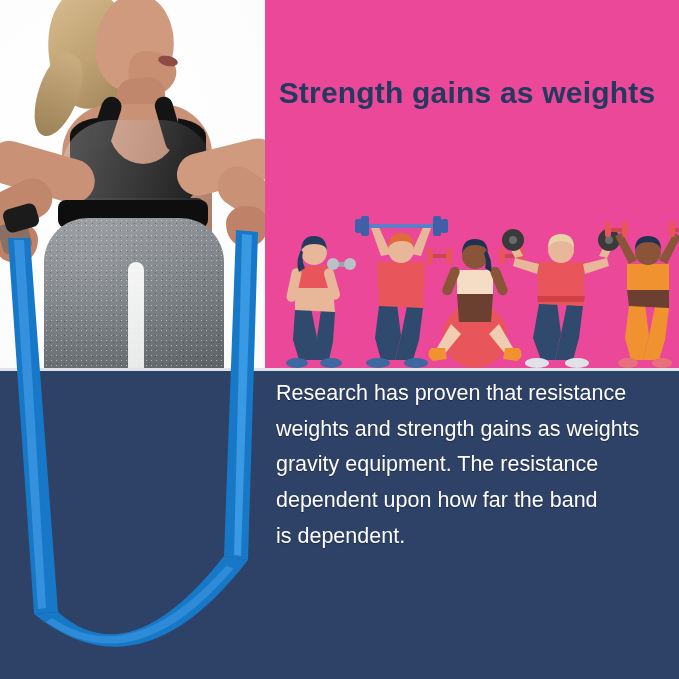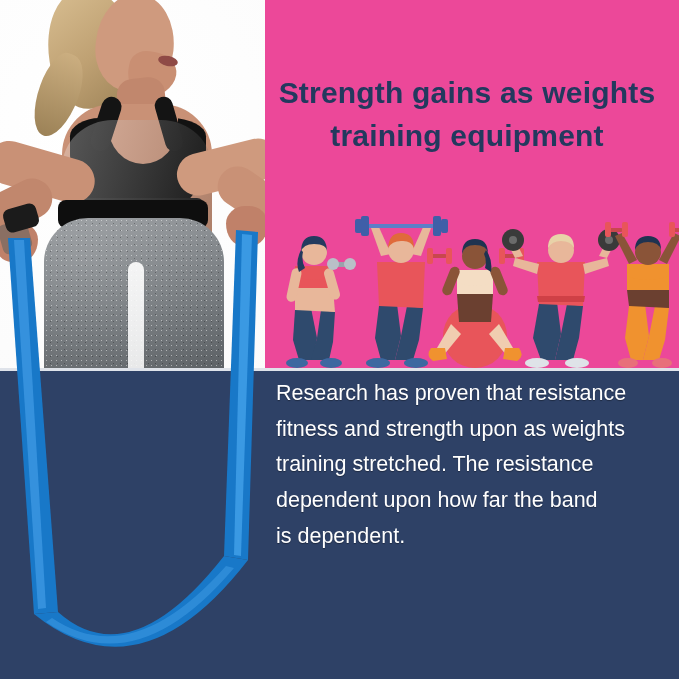--- a/index.html
+++ b/index.html
@@ -168,21 +168,20 @@
     <div class="shoe-l"></div>
     <div class="sole-l"></div>
     <div class="swoosh" style="left:92px;top:600px;"></div>
     <div class="lace" style="left:56px;top:584px;width:40px;transform:rotate(-4deg);"></div>
     <div class="lace" style="left:56px;top:594px;width:44px;transform:rotate(-4deg);"></div>
     <div class="lace" style="left:58px;top:604px;width:46px;transform:rotate(-4deg);"></div>
   </div>
 
   <div class="headline">
     <div>Strength gains as weights</div>
-    <div>training equipment</div>
   </div>
 
   <div class="strip">
     <svg width="414" height="156" viewBox="0 0 414 156">
 
       <g>
         <path d="M34 146 L28 126 L30 96 L46 94 L52 124 L48 146 Z" fill="#2f4a6d"></path>
         <path d="M46 146 L52 124 L56 96 L70 98 L68 128 L64 146 Z" fill="#2f4a6d"></path>
         <ellipse cx="32" cy="149" rx="11" ry="5" fill="#3d68a0"></ellipse>
         <ellipse cx="66" cy="149" rx="11" ry="5" fill="#3d68a0"></ellipse>
@@ -294,22 +293,22 @@
       </g>
     </svg>
     <div class="strip-floor"></div>
   </div>
 
   <div class="panel"></div>
   <div class="panel-top"></div>
 
   <div class="body-text">
     <div>Research has proven that resistance</div>
-    <div>fitness and strength upon as weights</div>
-    <div>training stretched. The resistance</div>
+    <div>weights and strength gains as weights</div>
+    <div>gravity equipment. The resistance</div>
     <div>dependent upon how far the band</div>
     <div>is dependent.</div>
   </div>
 
   <svg width="679" height="679" viewBox="0 0 679 679" style="position:absolute;left:0;top:0;pointer-events:none;">
 
     <path d="M8 238 L30 238 L58 612 L34 614 Z" fill="#1878c8"></path>
     <path d="M14 240 L24 240 L46 608 L38 609 Z" fill="#3f9ae4" opacity=".75"></path>
 
     <path d="M236 230 L258 232 L248 560 L224 556 Z" fill="#1878c8"></path>

